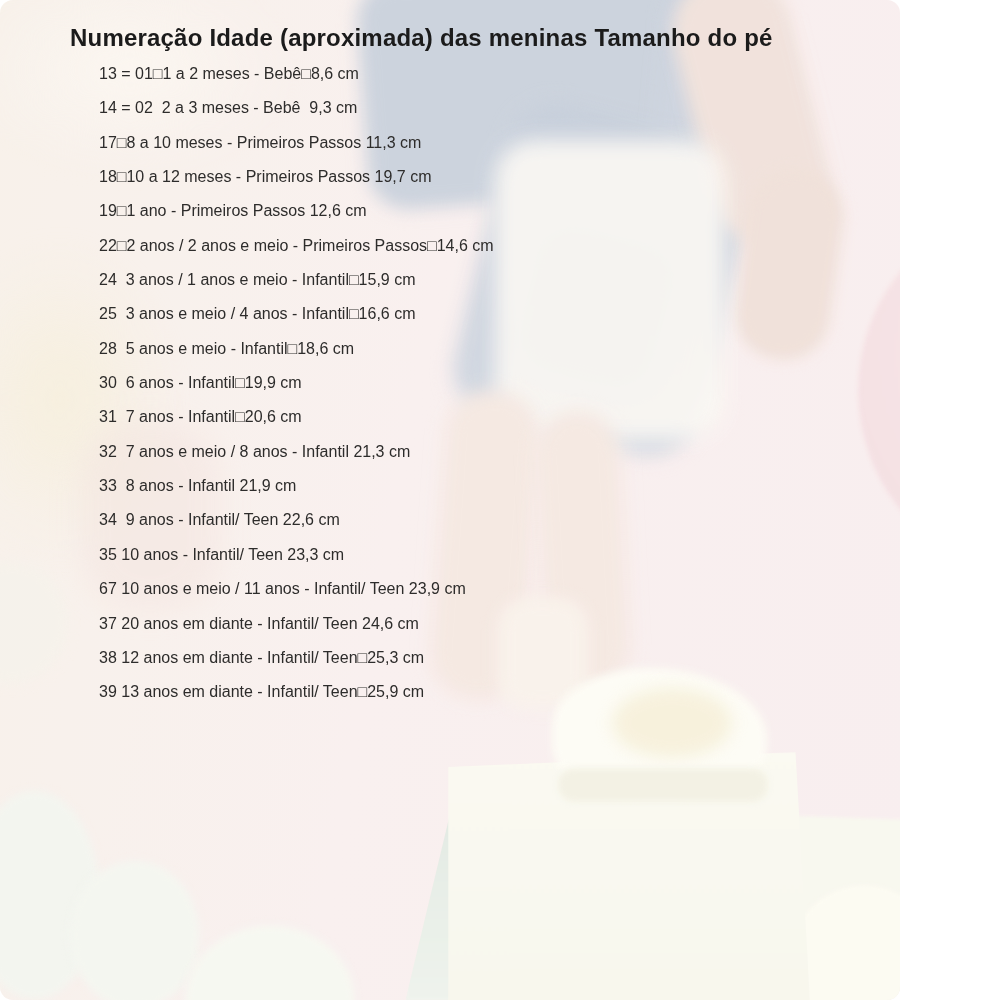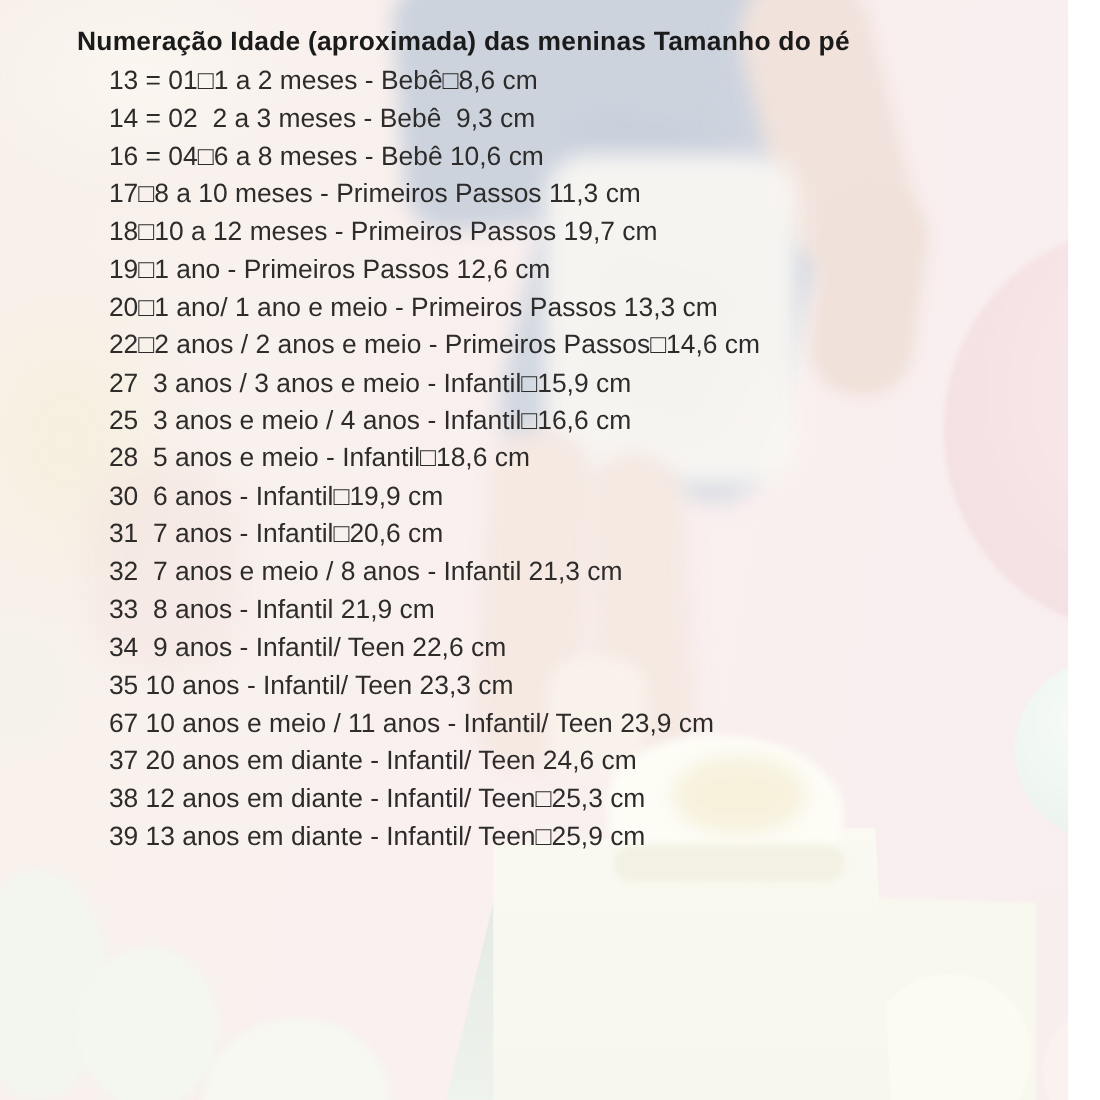--- a/index.html
+++ b/index.html
@@ -1,19 +1,20 @@
 <!DOCTYPE html>
 <html><head>
 <meta charset="utf-8">
 <style>
   html,body{margin:0;padding:0;background:#ffffff;}
   .canvas{
-    position:relative;width:971px;height:1000px;overflow:hidden;
+    position:relative;width:900px;height:1000px;overflow:hidden;
     background:linear-gradient(100deg,#f7f0e9 0%,#f9eeee 45%,#f8ecee 100%);
     font-family:"Liberation Sans","DejaVu Sans",sans-serif;
+    border-radius:13px;
   }
   .shape{position:absolute;}
   
   .patch-topleft{left:-40px;top:-40px;width:340px;height:220px;background:radial-gradient(closest-side,#fbf5ef,rgba(251,245,239,0));filter:blur(8px);}
   .patch-cream{left:-60px;top:240px;width:240px;height:320px;background:radial-gradient(closest-side,#f5eddb,rgba(245,237,219,0));filter:blur(10px);}
   
   .pink-ball{left:858px;top:208px;width:350px;height:365px;border-radius:50%;background:radial-gradient(circle at 65% 40%,#f9e9eb 0%,#f4dee2 70%,#efd7dc 100%);filter:blur(2px);}
   .mint-ball{left:922px;top:598px;width:175px;height:168px;border-radius:50%;background:radial-gradient(circle at 40% 35%,#f7fcf9,#e8f1ec 75%,#e1ebe6);filter:blur(1.5px);}
   .brick-ivory{left:752px;top:818px;width:205px;height:190px;background:#f8f7ee;transform:rotate(2deg);filter:blur(1.5px);}
   .brick-pink{left:942px;top:812px;width:62px;height:192px;background:#f6ecec;filter:blur(1.5px);}
@@ -40,21 +41,21 @@
   .sneaker-body{left:552px;top:668px;width:215px;height:130px;background:#fdfcf5;border-radius:45% 55% 40% 40%;filter:blur(4px);}
   .sneaker-tint{left:612px;top:688px;width:120px;height:70px;background:#f5edd3;border-radius:50%;filter:blur(8px);opacity:.8;}
   .sneaker-sole{left:558px;top:768px;width:210px;height:34px;background:#f2f0e2;border-radius:16px;filter:blur(3px);}
   .veil{left:0;top:0;width:1000px;height:1000px;background:rgba(255,252,250,0.12);}
   
   .title{
     position:absolute;left:70px;top:24px;
     font-size:24px;font-weight:700;color:#1b1b1b;letter-spacing:.2px;white-space:pre;
   }
   .rows{position:absolute;left:99px;top:57px;}
-  .row{font-size:24px;line-height:34.35px;color:#2d2c2b;white-space:pre;}
+  .row{font-size:16px;line-height:34.35px;color:#2d2c2b;white-space:pre;}
 </style>
 </head>
 <body>
 
 <div class="canvas">
 
   <div class="shape patch-topleft"></div>
   <div class="shape patch-cream"></div>
 
   <div class="shape pink-ball"></div>
@@ -83,27 +84,25 @@
   <div class="shape sock"></div>
   <div class="shape sneaker-body"></div>
   <div class="shape sneaker-tint"></div>
   <div class="shape sneaker-sole"></div>
   <div class="shape veil"></div>
 
   <div class="title">Numeração Idade (aproximada) das meninas Tamanho do pé</div>
   <div class="rows">
       <div class="row">13 = 01□1 a 2 meses - Bebê□8,6 cm</div>
       <div class="row">14 = 02  2 a 3 meses - Bebê  9,3 cm</div>
-      <div class="row">16 = 04□6 a 8 meses - Bebê 10,6 cm</div>
       <div class="row">17□8 a 10 meses - Primeiros Passos 11,3 cm</div>
       <div class="row">18□10 a 12 meses - Primeiros Passos 19,7 cm</div>
       <div class="row">19□1 ano - Primeiros Passos 12,6 cm</div>
-      <div class="row">20□1 ano/ 1 ano e meio - Primeiros Passos 13,3 cm</div>
       <div class="row">22□2 anos / 2 anos e meio - Primeiros Passos□14,6 cm</div>
-      <div class="row">27  3 anos / 3 anos e meio - Infantil□15,9 cm</div>
+      <div class="row">24  3 anos / 1 anos e meio - Infantil□15,9 cm</div>
       <div class="row">25  3 anos e meio / 4 anos - Infantil□16,6 cm</div>
       <div class="row">28  5 anos e meio - Infantil□18,6 cm</div>
       <div class="row">30  6 anos - Infantil□19,9 cm</div>
       <div class="row">31  7 anos - Infantil□20,6 cm</div>
       <div class="row">32  7 anos e meio / 8 anos - Infantil 21,3 cm</div>
       <div class="row">33  8 anos - Infantil 21,9 cm</div>
       <div class="row">34  9 anos - Infantil/ Teen 22,6 cm</div>
       <div class="row">35 10 anos - Infantil/ Teen 23,3 cm</div>
       <div class="row">67 10 anos e meio / 11 anos - Infantil/ Teen 23,9 cm</div>
       <div class="row">37 20 anos em diante - Infantil/ Teen 24,6 cm</div>

